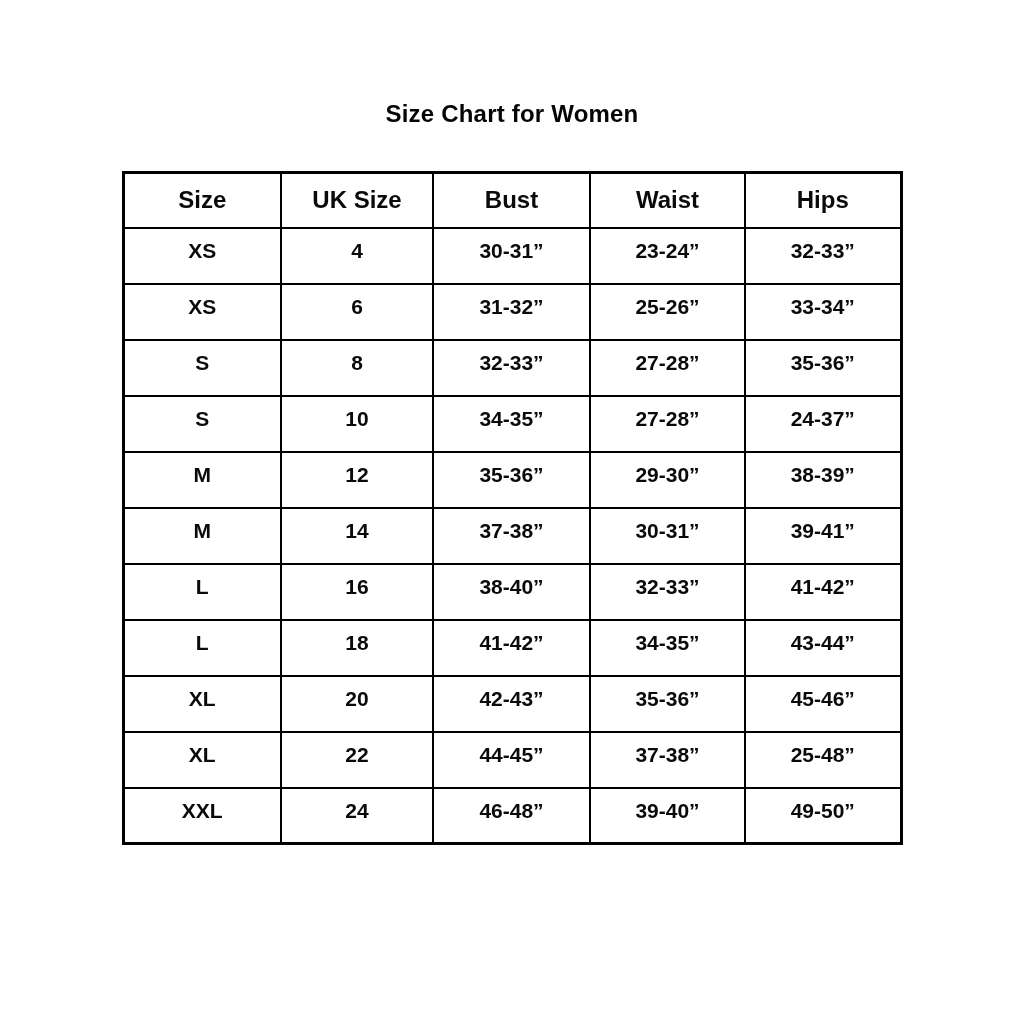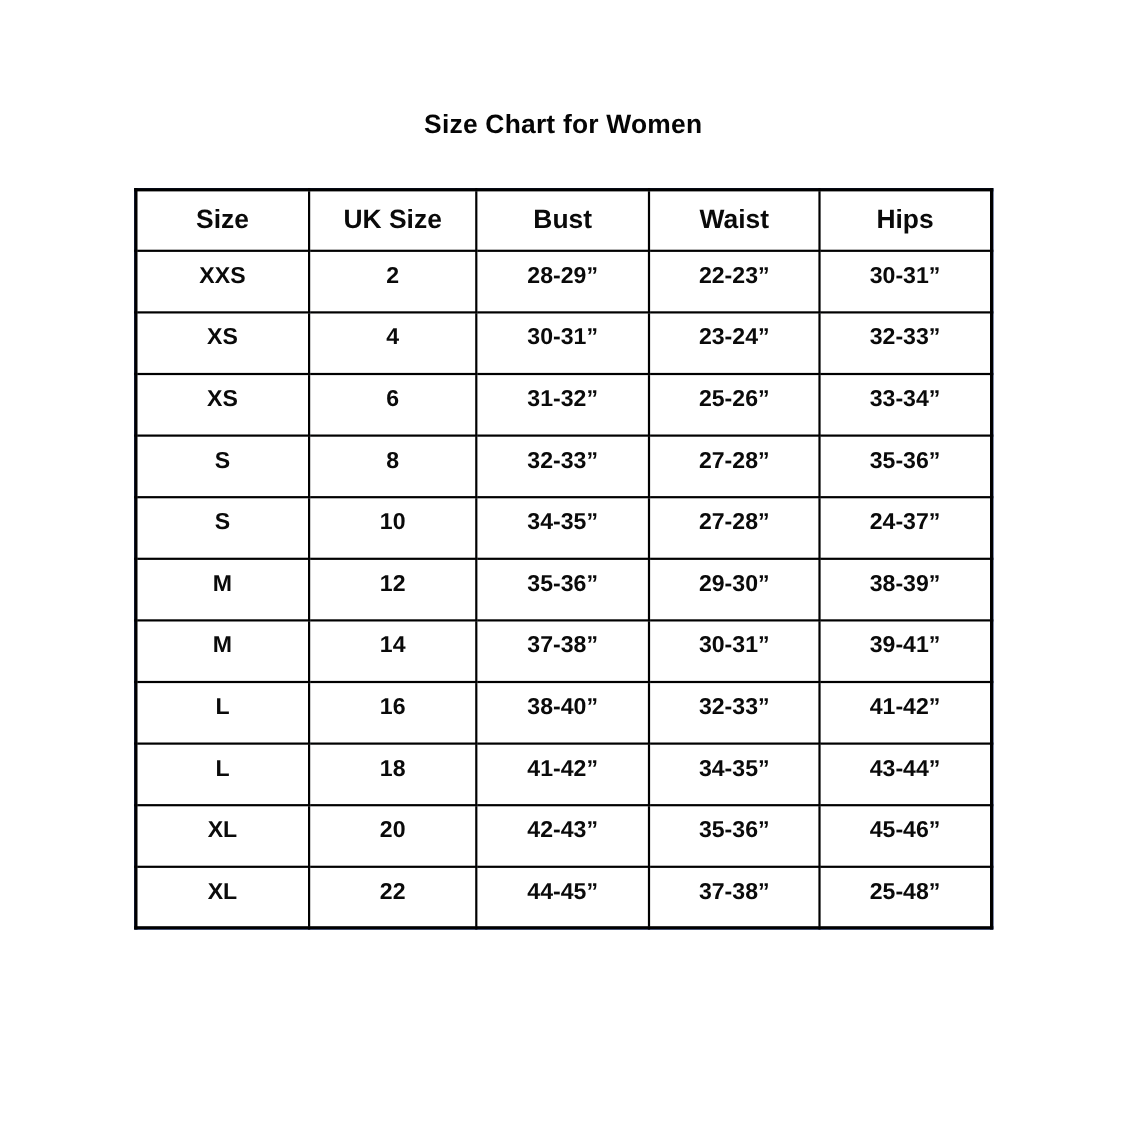--- a/index.html
+++ b/index.html
@@ -74,27 +74,20 @@
       <tr>
           <th>Size</th>
           <th>UK Size</th>
           <th>Bust</th>
           <th>Waist</th>
           <th>Hips</th>
         </tr>
     </thead>
     <tbody>
         <tr>
-          <td>XXS</td>
-          <td>2</td>
-          <td>28-29”</td>
-          <td>22-23”</td>
-          <td>30-31”</td>
-        </tr>
-        <tr>
           <td>XS</td>
           <td>4</td>
           <td>30-31”</td>
           <td>23-24”</td>
           <td>32-33”</td>
         </tr>
         <tr>
           <td>XS</td>
           <td>6</td>
           <td>31-32”</td>
@@ -150,15 +143,22 @@
           <td>35-36”</td>
           <td>45-46”</td>
         </tr>
         <tr>
           <td>XL</td>
           <td>22</td>
           <td>44-45”</td>
           <td>37-38”</td>
           <td>25-48”</td>
         </tr>
+        <tr>
+          <td>XXL</td>
+          <td>24</td>
+          <td>46-48”</td>
+          <td>39-40”</td>
+          <td>49-50”</td>
+        </tr>
       </tbody>
   </table>
 </div>
 
 </body></html>

